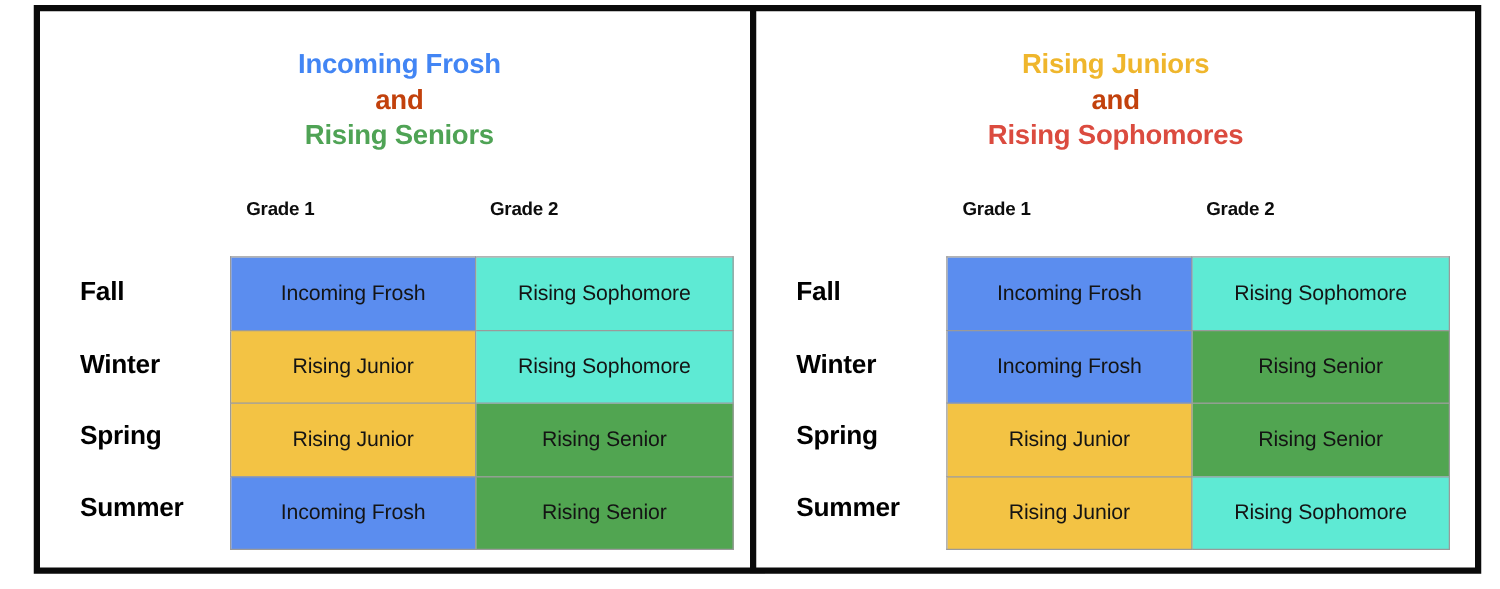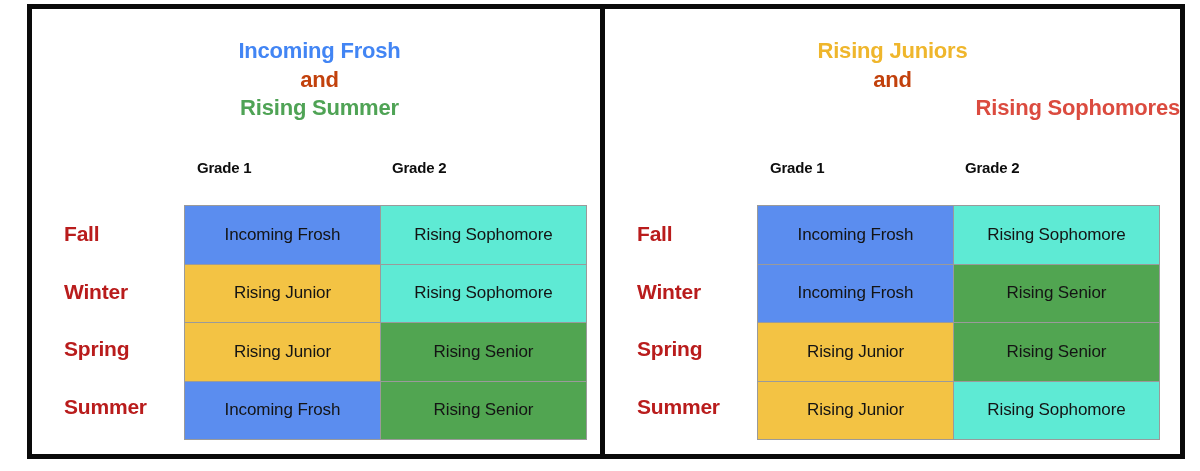--- a/index.html
+++ b/index.html
@@ -44,21 +44,21 @@
   }
   .title-line {
     font-size: 22px;
     font-weight: bold;
     letter-spacing: -0.2px;
     white-space: nowrap;
   }
   .t-blue   { color: #4285F4; }
   .t-green  { color: #4FA355; }
   .t-amber  { color: #EFB62C; }
-  .t-red    { color: #DB4B3F; text-align: right; }
+  .t-red    { color: #DB4B3F; }
   .t-black  { color: #c2410c; }
 
   
   .col-headers {
     position: absolute;
     top: 150px;
     height: 30px;
   }
   .col-header {
     position: absolute;
@@ -71,21 +71,21 @@
   }
 
   
   .row-labels { position: absolute; top: 196px; }
   .row-label {
     position: absolute;
     height: 57.5px;
     line-height: 57.5px;
     font-size: 21px;
     font-weight: bold;
-    color: #b91c1c;
+    color: #000000;
     letter-spacing: -0.2px;
     white-space: nowrap;
   }
 
   
   .matrix {
     position: absolute;
     top: 196px;
     border-collapse: collapse;
     table-layout: fixed;
@@ -110,21 +110,21 @@
 </head>
 <body>
 
 <div class="stage">
 
   <div class="panel panel-left">
 
     <div class="title-block">
       <div class="title-line t-blue">Incoming Frosh</div>
       <div class="title-line t-black">and</div>
-      <div class="title-line t-green">Rising Summer</div>
+      <div class="title-line t-green">Rising Seniors</div>
     </div>
 
     <div class="col-headers">
       <div class="col-header" style="left:165px;">Grade 1</div>
       <div class="col-header" style="left:360px;">Grade 2</div>
     </div>
 
     <div class="row-labels">
       <div class="row-label" style="left:32px; top:0px;">Fall</div>
       <div class="row-label" style="left:32px; top:57.5px;">Winter</div>

